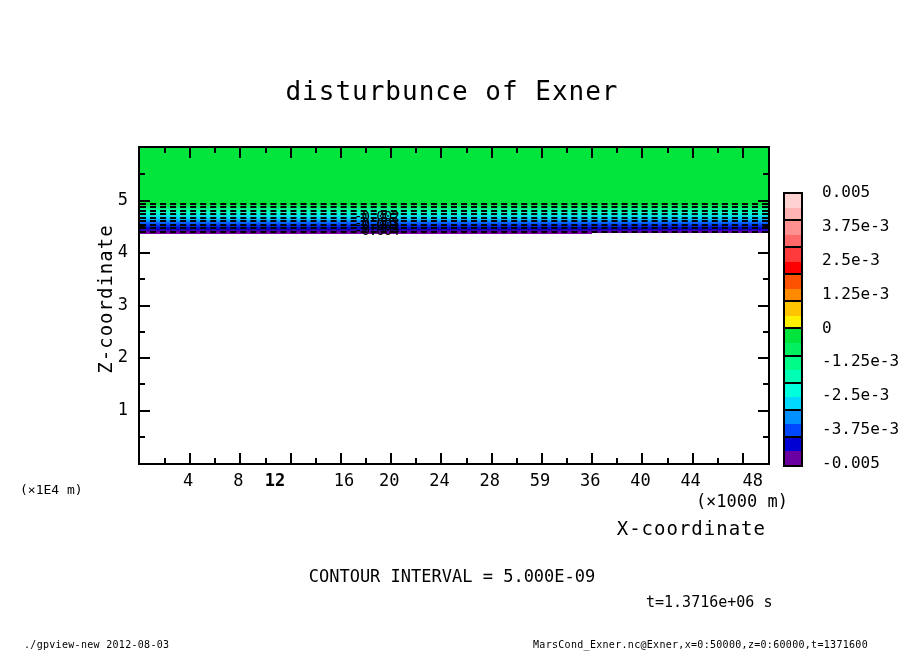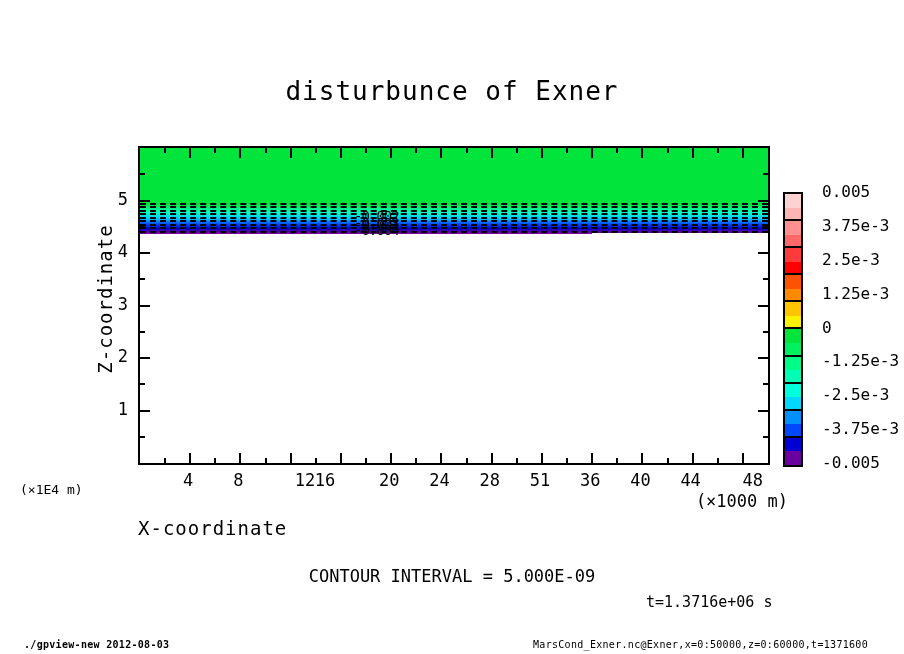--- a/index.html
+++ b/index.html
@@ -13,31 +13,31 @@
         background:linear-gradient(to bottom,#00E43C 0%,#00FFC8 30%,#00C8FF 50%,
                    #0050FF 68%,#0000C8 85%,#6A00A0 97%,#6A00A0 100%);}
   .cline{left:0;width:100%;height:0;border-top:2px dashed #000;}
   .purple-line{left:0;top:84px;width:452px;height:2px;background:#7A00A8;}
   .tick{background:#000;}
   .xlab{top:470px;width:44px;text-align:center;font-size:17px;}
   .ylab{left:94px;width:34px;text-align:right;font-size:17px;}
   .yaxis-title{left:60px;top:288px;width:240px;text-align:center;font-size:19px;
                transform:rotate(-90deg);transform-origin:center;letter-spacing:1px;
                margin-left:-75px;}
-  .xaxis-title{left:138px;top:517px;width:628px;text-align:left;font-size:19px;letter-spacing:1px;}
+  .xaxis-title{left:138px;top:517px;width:628px;text-align:right;font-size:19px;letter-spacing:1px;}
   .yunit{left:20px;top:482px;font-size:13px;}
   .xunit{left:660px;top:491px;width:128px;text-align:right;font-size:17px;}
   .cbar{left:783px;top:192px;width:16px;height:271px;border:2px solid #000;}
   .stripe{width:100%;box-sizing:border-box;}
   .stripe.sep{border-bottom:2px solid #000;}
   .cblab{left:822px;width:96px;font-size:16px;line-height:18px;}
   .cinterval{left:138px;top:566px;width:628px;text-align:center;font-size:17px;}
   .timetext{left:646px;top:593px;font-size:15px;}
   .footer{top:639px;font-size:10px;letter-spacing:0.3px;}
-  .footer-left{left:24px;font-weight:bold;}
+  .footer-left{left:24px;}
   .footer-right{left:430px;width:438px;text-align:right;}
   .contour-label{font-size:14px;line-height:14px;letter-spacing:-1px;}
 </style>
 </head>
 <body>
 
 <div class="abs title">disturbunce of Exner</div>
 
 <div class="abs plot">
   <div class="abs fill-green" style="background: rgb(0, 228, 60);"></div>
@@ -159,26 +159,26 @@
   </div>
 
 <div class="abs cinterval">CONTOUR INTERVAL = 5.000E-09</div>
 <div class="abs timetext">t=1.3716e+06 s</div>
 
 <div class="abs footer footer-left">./gpview-new  2012-08-03</div>
 <div class="abs footer footer-right">MarsCond_Exner.nc@Exner,x=0:50000,z=0:60000,t=1371600</div>
 
 <div class="abs xlab" style="left: 166.24px;">4</div>
 <div class="abs xlab" style="left: 216.48px;">8</div>
-<div class="abs xlab" style="left: 283px;">12</div>
-<div class="abs xlab" style="left: 303px;">16</div>
+<div class="abs xlab" style="left: 253px; font-weight: bold;">12</div>
+<div class="abs xlab" style="left: 322px;">16</div>
 <div class="abs xlab" style="left: 367.2px;">20</div>
 <div class="abs xlab" style="left: 417.44px;">24</div>
 <div class="abs xlab" style="left: 467.68px;">28</div>
-<div class="abs xlab" style="left: 517.92px;">51</div>
+<div class="abs xlab" style="left: 517.92px;">59</div>
 <div class="abs xlab" style="left: 568.16px;">36</div>
 <div class="abs xlab" style="left: 618.4px;">40</div>
 <div class="abs xlab" style="left: 668.64px;">44</div>
 <div class="abs xlab" style="left: 718.88px; text-align: right;">48</div>
 <div class="abs ylab" style="top: 398.5px;">1</div>
 <div class="abs ylab" style="top: 346px;">2</div>
 <div class="abs ylab" style="top: 293.5px;">3</div>
 <div class="abs ylab" style="top: 241px;">4</div>
 <div class="abs ylab" style="top: 188.5px;">5</div>
 <div class="abs cblab" style="top: 183px;">0.005</div>

